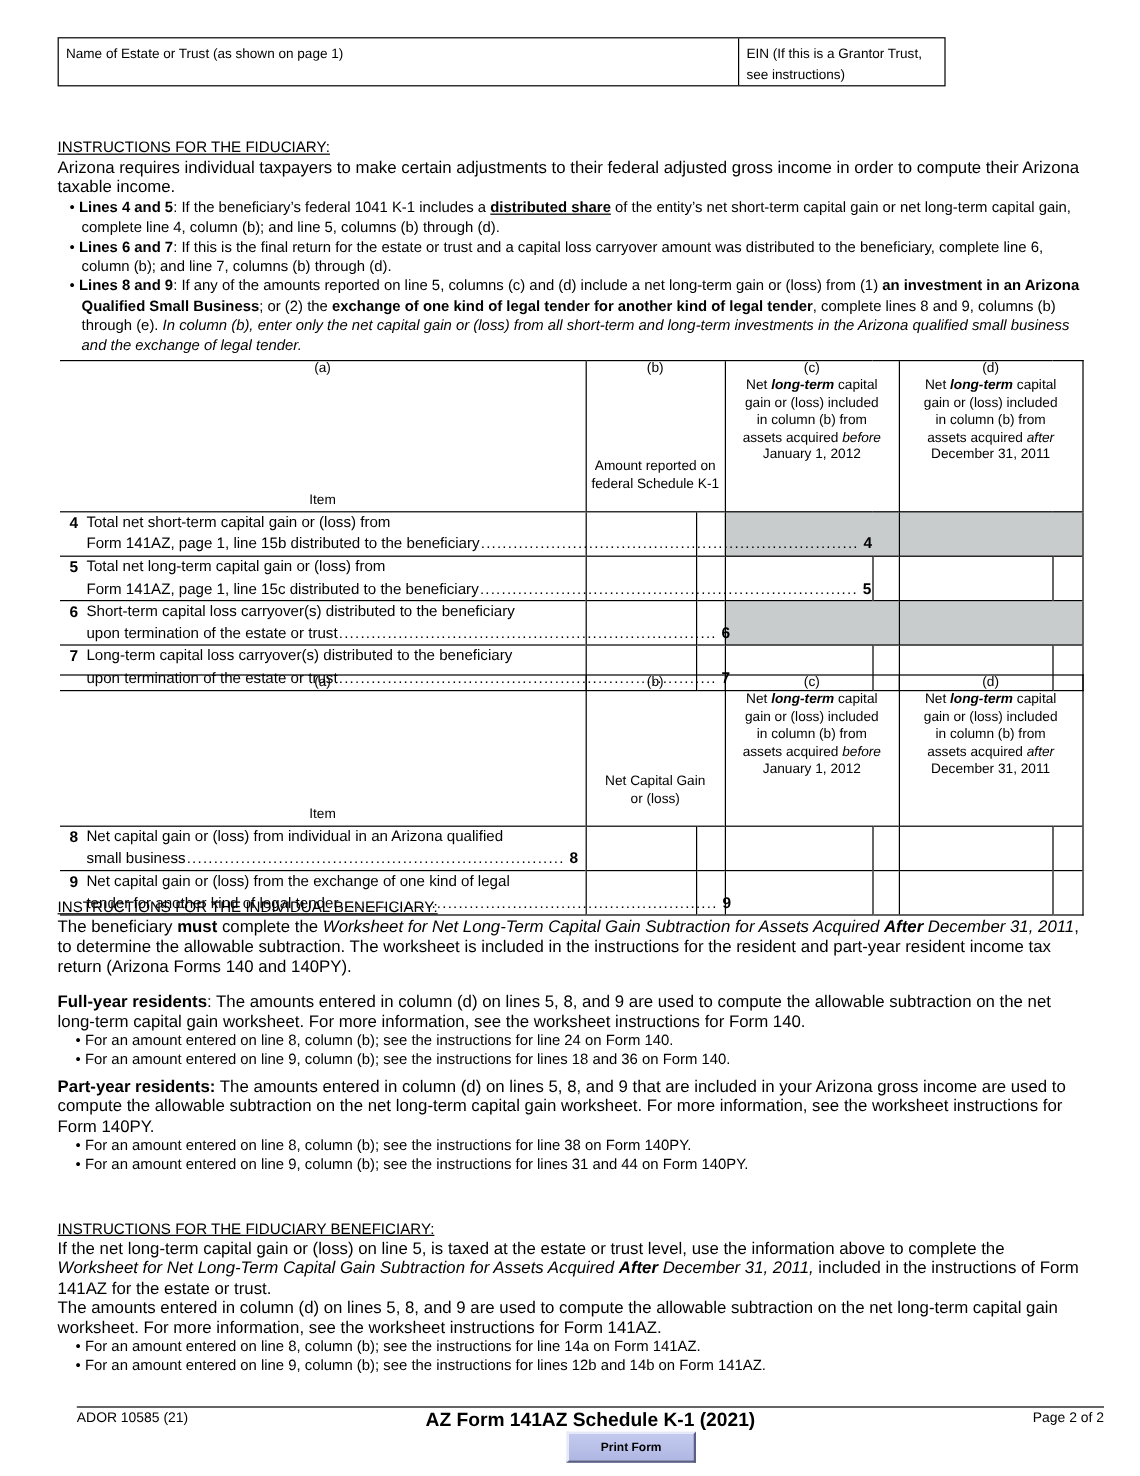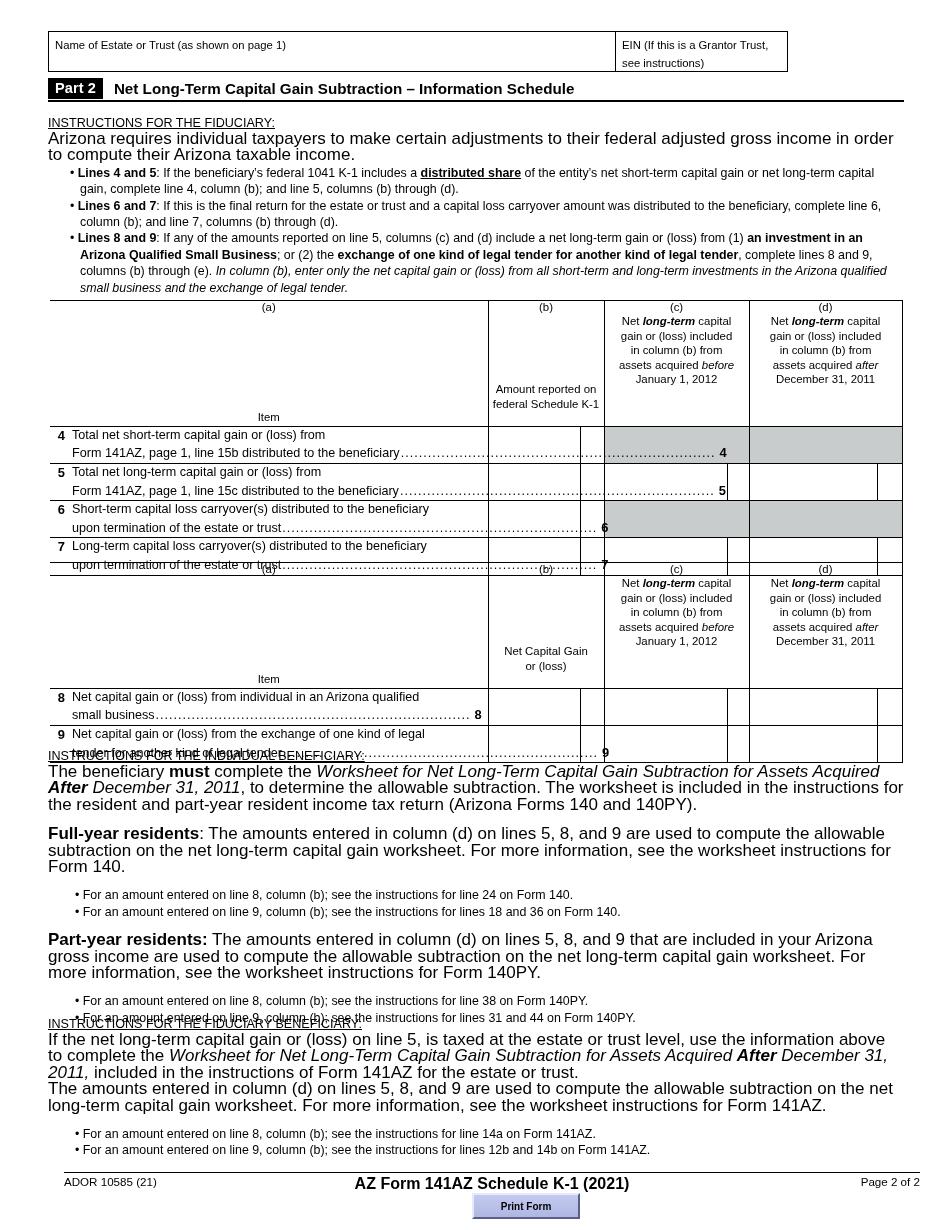--- a/index.html
+++ b/index.html
@@ -59,26 +59,26 @@
   }
 
   
   .sec-head {
     font-size: 12.6px;
     text-decoration: underline;
     margin: 0;
     line-height: 16px;
   }
   .para {
-    font-size: 17px;
+    font-size: 14px;
     line-height: 16.4px;
     margin: 0;
     text-align: left;
   }
-  .bullets { margin: 12px; padding: 0; list-style: none; }
+  .bullets { margin: 0; padding: 0; list-style: none; }
   .bullets li {
     font-size: 12.4px;
     line-height: 16.4px;
     padding-left: 20px;
     text-indent: -10px;
     margin-bottom: 0px;
   }
   .bullets li::before { content: "• "; }
   .bullets.tight li { padding-left: 24px; text-indent: -9px; }
   b { font-weight: bold; }
@@ -190,24 +190,20 @@
 
   <div class="idbox">
     <div class="cellA">
       <span class="idlabel">Name of Estate or Trust (as shown on page 1)</span>
     </div>
     <div class="cellB">
       <span class="idlabel">EIN (If this is a Grantor Trust, see instructions)</span>
     </div>
   </div>
 
-  <div class="partband">
-    <span class="parttag">Part 2</span>
-    <span class="parttitle">Net Long-Term Capital Gain Subtraction – Information Schedule</span>
-  </div>
 
   <div id="fiduciary-instructions">
     <div class="sec-head">INSTRUCTIONS FOR THE FIDUCIARY:</div>
     <p class="para">Arizona requires individual taxpayers to make certain adjustments to their federal adjusted gross income in order to compute their Arizona taxable income.</p>
     <ul class="bullets" id="fid-bullets">
       <li>
         <b>Lines 4 and 5</b><span>:  If the beneficiary’s federal 1041 K-1 includes a </span><b><u>distributed share</u></b><span> of the entity’s net short-term capital gain or net long-term capital gain, complete line 4, column (b); and line 5, columns (b) through (d).</span>
       </li>
       <li>
         <b>Lines 6 and 7</b><span>:  If this is the final return for the estate or trust and a capital loss carryover amount was distributed to the beneficiary, complete line 6, column (b); and line 7, columns (b) through (d).</span>

